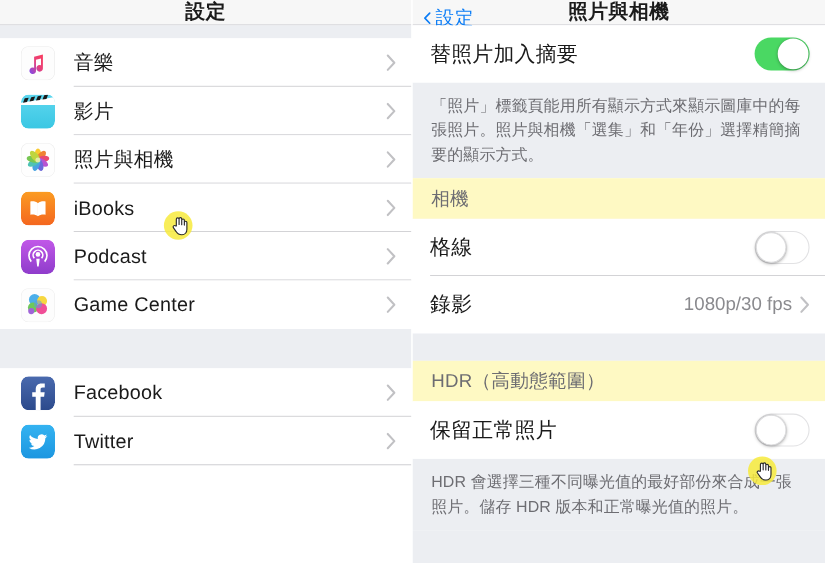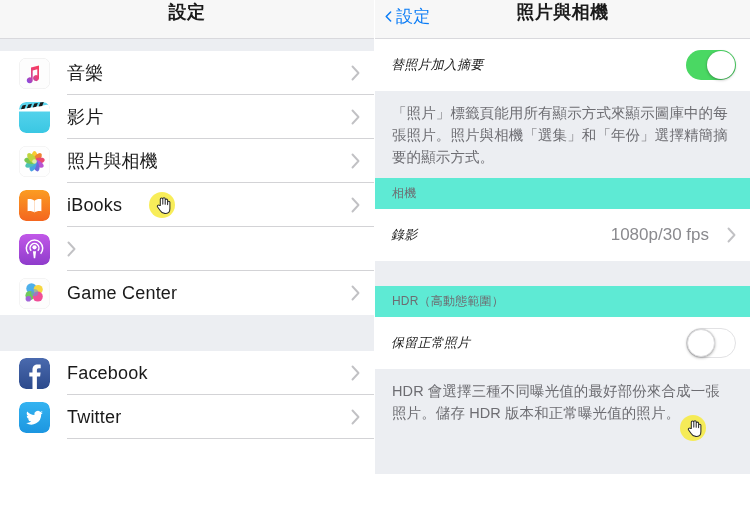--- a/index.html
+++ b/index.html
@@ -11,22 +11,22 @@
     overflow: hidden;
   }
   .screens { display: flex; width: 750px; height: 512px; }
 
   
   .panel { width: 375px; height: 512px; position: relative; background: #ffffff; overflow: hidden; }
   .panel.left  { border-right: 1px solid #ffffff; }
 
   
   .navbar {
-    height: 39px; background: #f7f7f7;
-    display: flex; align-items: flex-start; justify-content: center;
+    height: 23px; background: #f7f7f7;
+    display: flex; align-items: flex-end; justify-content: center;
     position: relative; border-bottom: 1px solid #d9d9dd;
   }
   .navbar-title { font-size: 18px; font-weight: 700; color: #1b1b1b; letter-spacing: .5px; }
   .nav-back {
     position: absolute; left: 8px; top: 0; height: 33px;
     display: flex; align-items: center; gap: 2px;
     color: #0a7cf6; cursor: pointer;
   }
   .nav-back .chev { display: block; width: 11px; height: 11px; }
   .nav-back-label { font-size: 17px; color: #0a7cf6; letter-spacing: .3px; }
@@ -38,46 +38,46 @@
     position: relative; display: flex; align-items: center;
     background: #ffffff; padding-left: 19px; padding-right: 14px;
     height: 44px; cursor: pointer;
   }
   .row::after {
     content: ""; position: absolute; left: 67px; right: 0; bottom: 0;
     height: 1px; background: #d3d3d6;
   }
   .row.no-sep::after { display: none; }
   .row-label { font-size: 18px; color: #1a1a1a; flex: 1; letter-spacing: .2px; }
-  .row-value { font-size: 17px; color: #8a8a8e; margin-right: 18px; text-align: right; }
+  .row-value { font-size: 17px; color: #8a8a8e; margin-right: 7px; text-align: right; }
   .disclosure { width: 9px; height: 16px; flex: none; }
 
   
   .app-icon {
     width: 31px; height: 31px; border-radius: 7px; flex: none;
     margin-right: 17px; position: relative; overflow: hidden;
   }
 
   
   .row.with-icon { padding-left: 19px; }
 
   
   .panel.right .row { padding-left: 16px; padding-right: 14px; height: 52px; }
   .panel.right .row::after { left: 16px; }
-  .panel.right .row-label { font-size: 13px; font-style: italic; }
+  .panel.right .row-label { font-size: 19px; }
 
   
   .grp-footer {
     background: #eceef2; color: #6d6d72;
     font-size: 14.5px; line-height: 22px;
     padding: 11px 17px 10px 17px; letter-spacing: .1px;
   }
   .grp-header {
-    background: #5eead4; color: #6d6d72;
-    font-size: 12px; padding: 7px 17px 7px 17px;
+    background: #fef9c3; color: #6d6d72;
+    font-size: 17px; padding: 7px 17px 7px 17px;
     letter-spacing: .2px;
   }
   .grp-spacer { background: #eceef2; }
 
   
   .switch { width: 50px; height: 30px; border-radius: 16px; position: relative; flex: none; cursor: pointer; }
   .switch.on { background: #4ad863; }
   .switch.off { background: #ffffff; border: 1px solid #e2e2e4; }
   .switch .knob {
     position: absolute; top: 1px; width: 28px; height: 28px;
@@ -211,20 +211,21 @@
               </defs>
             <rect width="31" height="31" rx="7" fill="url(#pg)"></rect>
             <g fill="none" stroke="#ffffff" stroke-width="1.5">
               <path d="M9.4 19.8 a8.2 8.2 0 1 1 12.2 0"></path>
               <path d="M12.2 16.8 a4.4 4.4 0 1 1 6.6 0"></path>
             </g>
             <circle cx="15.5" cy="13.3" r="2.1" fill="#ffffff"></circle>
             <path d="M13.9 17.2 h3.2 l-.9 7.1 h-1.4 z" fill="#ffffff"></path>
           </svg>
         </span>
+        <span class="row-label">Podcast</span>
         <svg class="disclosure" viewBox="0 0 9 16">
             <polyline points="1.5,1.5 7.5,8 1.5,14.5" fill="none" stroke="#c1c1c4" stroke-width="1.9" stroke-linecap="round" stroke-linejoin="round"></polyline>
           </svg>
       </div>
 
       <div class="row with-icon no-sep">
         <span class="app-icon">
           <svg width="31" height="31" viewBox="0 0 31 31">
             <rect width="31" height="31" rx="7" fill="#fdfdfd" stroke="#ececec" stroke-width="1"></rect>
             <g opacity=".9">
@@ -311,20 +312,26 @@
             <span class="knob"></span>
           </span>
       </div>
     </div>
 
     <div class="grp-footer">「照片」標籤頁能用所有顯示方式來顯示圖庫中的每張照片。照片與相機「選集」和「年份」選擇精簡摘要的顯示方式。</div>
 
     <div class="grp-header">相機</div>
 
     <div class="section">
+      <div class="row">
+        <span class="row-label">格線</span>
+        <span class="switch off">
+            <span class="knob"></span>
+          </span>
+      </div>
       <div class="row no-sep">
         <span class="row-label">錄影</span>
         <span class="row-value">1080p/30 fps</span>
         <svg class="disclosure" viewBox="0 0 9 16">
             <polyline points="1.5,1.5 7.5,8 1.5,14.5" fill="none" stroke="#c1c1c4" stroke-width="1.9" stroke-linecap="round" stroke-linejoin="round"></polyline>
           </svg>
       </div>
     </div>
 
     <div class="grp-spacer" style="height:25px"></div>

